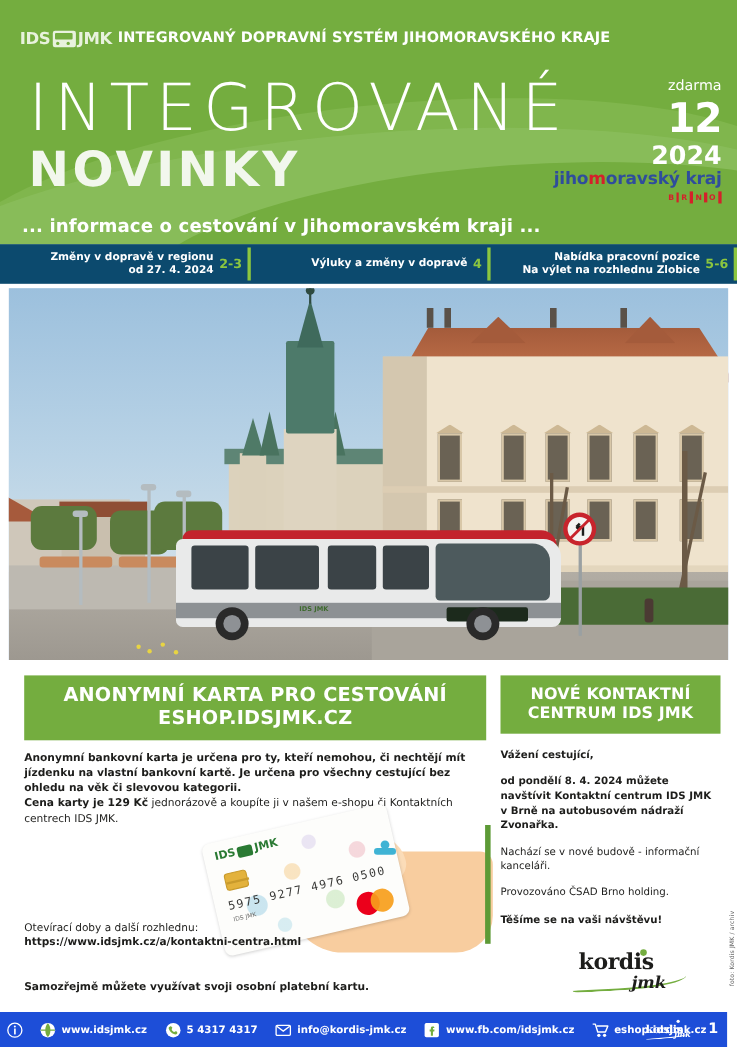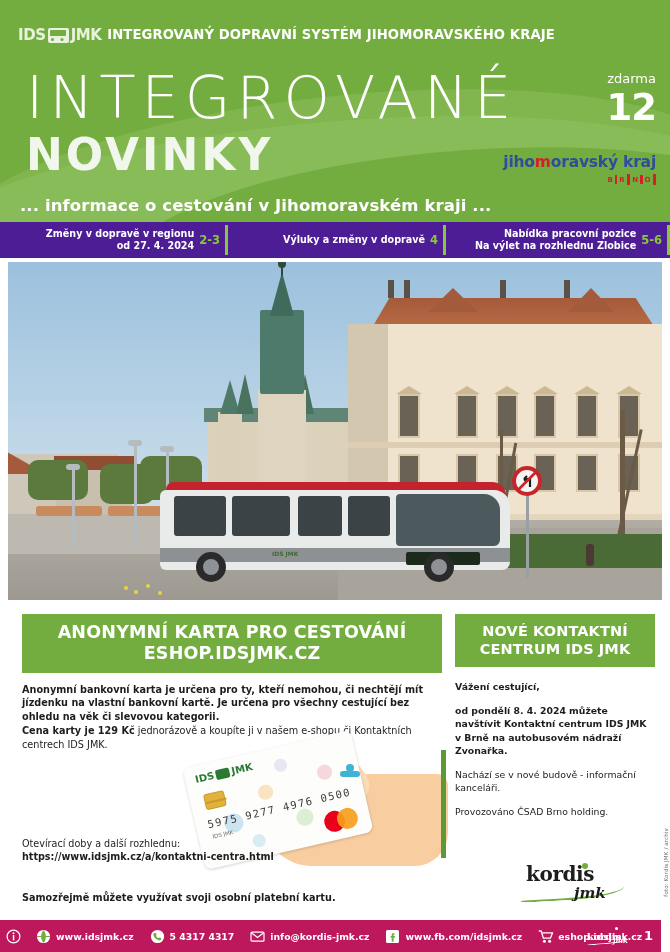--- a/index.html
+++ b/index.html
@@ -102,21 +102,21 @@
   }
   .jmk-logo .jmk-m { color: #d5202a; }
   .jmk-brno { display:flex; justify-content:flex-end; align-items:center; gap:2px; margin-top: 3px; }
   .jmk-brno .bl { font-size: 7px; font-weight: bold; color:#d5202a; font-family:"DejaVu Sans",sans-serif; }
   .jmk-brno .bar { display:inline-block; width:2.5px; height:9px; background:#d5202a; }
   .jmk-brno .bar-tall { display:inline-block; width:3.5px; height:11px; background:#d5202a; }
 
   
   .navstrip {
     position: absolute; left: 0; top: 222px; width: 670px; height: 36px;
-    background: #4c1d95; display: flex; align-items: center;
+    background: #0c4a6e; display: flex; align-items: center;
   }
   .navcell { height: 36px; display: flex; align-items: center; justify-content: flex-end;
     padding-right: 8px; position: relative; }
   .navcell .txt { color: #ffffff; font-size: 9.6px; font-weight: bold; line-height: 12.5px;
     text-align: right; font-family: "DejaVu Sans", sans-serif; }
   .navcell .pg { color: #8cc63f; font-size: 11.5px; font-weight: bold; margin-left: 5px;
     font-family: "DejaVu Sans", sans-serif; }
   .navcell .rule { position: absolute; right: 0; top: 3px; width: 3px; height: 30px; background: #8cc63f; }
   .nav-a { width: 228px; }
   .nav-b { width: 218px; }
@@ -290,21 +290,21 @@
      font-family:"DejaVu Serif", serif; letter-spacing:-.4px; }
   .kordis .kdot { position:absolute; left: 62px; top: 1px; width: 6px; height: 6px; border-radius:50%; background:#74ad3f; }
   .kordis .ksw { position:absolute; left: 0px; top: 20px; width: 104px; height: 18px;
      border-bottom: 2.5px solid #74ad3f; border-radius: 0 0 60% 10%; transform: rotate(-3deg); }
   .kordis .kjmk { position:absolute; left: 54px; top: 22px; font-size: 15px; font-style: italic;
      font-weight:bold; color:#1d1d1b; font-family:"DejaVu Serif", serif; }
 
   
   .footer {
     position: absolute; left: 0; top: 920px; width: 661px; height: 32px;
-    background: #be185d; display: flex; align-items: center; padding-left: 6px;
+    background: #1d4ed8; display: flex; align-items: center; padding-left: 6px;
   }
   .f-item { display:flex; align-items:center; gap:5px; margin-right: 16px; }
   .f-item .lbl { color:#ffffff; font-size: 9.3px; font-weight:bold; font-family:"DejaVu Sans",sans-serif; }
   .f-ico { width: 15px; height: 15px; display:inline-block; position:relative; flex: 0 0 15px; }
   .f-ico svg { display:block; }
   .f-kordis { position:absolute; right: 28px; top: 6px; width: 46px; height: 20px; }
   .f-kordis .fw { font-size: 10px; font-weight:bold; color:#ffffff; font-family:"DejaVu Serif",serif; letter-spacing:-.3px; }
   .f-kordis .fdot { position:absolute; left: 28px; top: 1px; width:3px; height:3px; border-radius:50%; background:#ffffff; }
   .f-kordis .fsw { position:absolute; left:0; top: 10px; width: 42px; height: 8px;
      border-bottom: 1.2px solid #ffffff; border-radius: 0 0 60% 10%; transform: rotate(-4deg); }
@@ -332,20 +332,21 @@
       <div class="masthead-title">INTEGROVANÝ DOPRAVNÍ SYSTÉM JIHOMORAVSKÉHO KRAJE</div>
     </div>
 
     <div class="bigtitle1">INTEGROVANÉ</div>
     <div class="bigtitle2">NOVINKY</div>
     <div class="subtitle">...  informace o cestování v Jihomoravském kraji ...</div>
 
     <div class="issue-block">
       <div class="issue-free">zdarma</div>
       <div class="issue-num">12</div>
+      <div class="issue-year">2024</div>
     </div>
 
     <div class="jmk-logo">
       <div class="jmk-word"><span>jiho</span><span class="jmk-m">m</span><span>oravský kraj</span></div>
       <div class="jmk-brno">
         <span class="bl">B</span>
         <span class="bar"></span>
         <span class="bl">R</span>
         <span class="bar-tall"></span>
         <span class="bl">N</span>
@@ -547,20 +548,21 @@
 
     <div class="right-col">
       <div class="greenhead right">
         <div>NOVÉ KONTAKTNÍ</div>
         <div>CENTRUM IDS JMK</div>
       </div>
       <p class="first">Vážení cestující,</p>
       <p class="bold">od pondělí 8. 4. 2024  můžete navštívit Kontaktní centrum IDS JMK v Brně na autobusovém nádraží Zvonařka.</p>
       <p>Nachází se v nové budově - informační kanceláři.</p>
       <p>Provozováno ČSAD Brno holding.</p>
+      <p class="bold">Těšíme se na vaši návštěvu!</p>
     </div>
   </div>
 
   <div class="kordis">
     <span class="kw">kordis</span>
     <span class="kdot"></span>
     <span class="ksw"></span>
     <span class="kjmk">jmk</span>
   </div>
 

